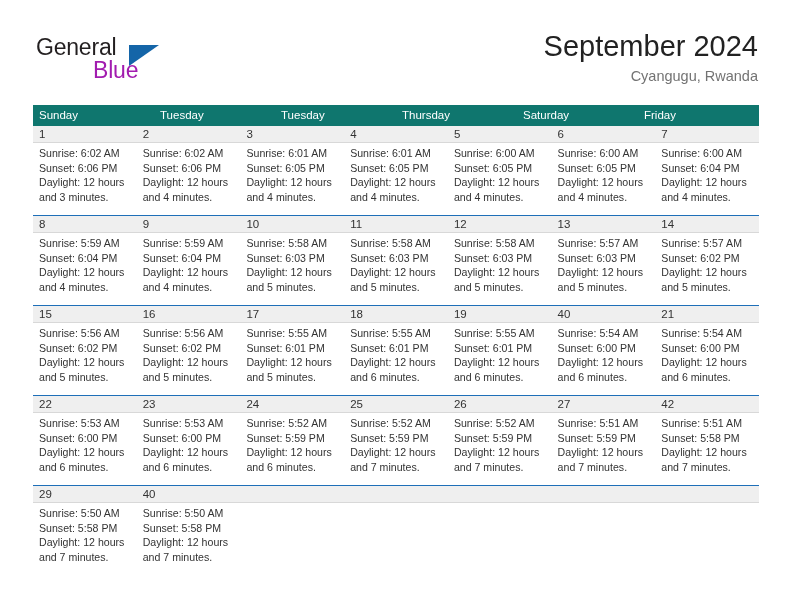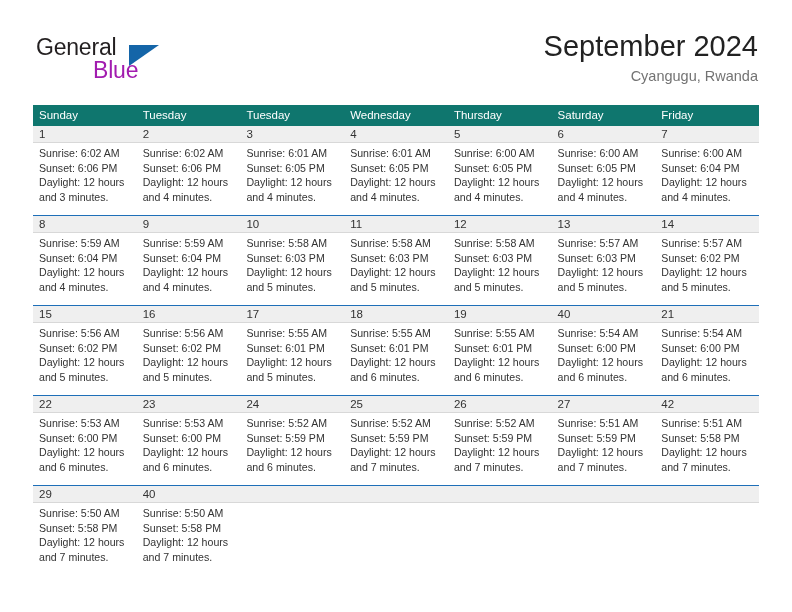--- a/index.html
+++ b/index.html
@@ -174,21 +174,20 @@
     </div>
 
   </div>
 
   <div class="calendar">
 
     <div class="weekday-row">
       <div class="weekday-cell">Sunday</div>
       <div class="weekday-cell">Tuesday</div>
       <div class="weekday-cell">Tuesday</div>
-      <div class="weekday-cell">Wednesday</div>
       <div class="weekday-cell">Thursday</div>
       <div class="weekday-cell">Saturday</div>
       <div class="weekday-cell">Friday</div>
     </div>
 
     <div class="week-row first">
       <div class="day-cell">
         <div class="day-number">1</div>
         <div class="day-body">
           <div>Sunrise: 6:02 AM</div>

